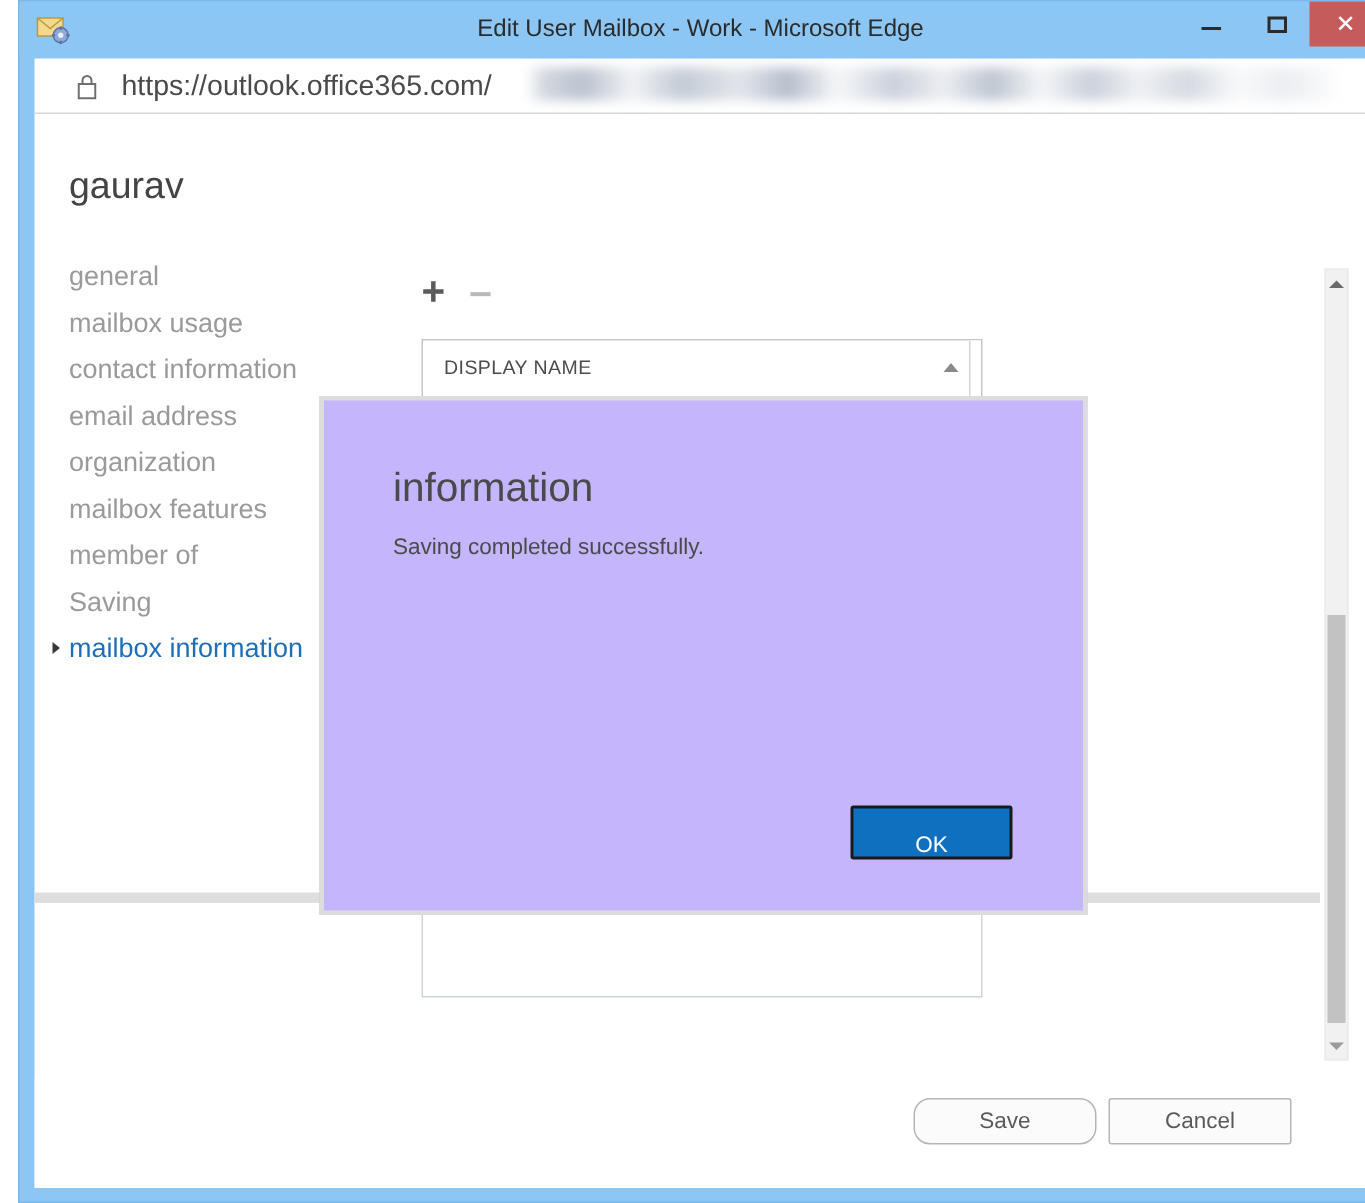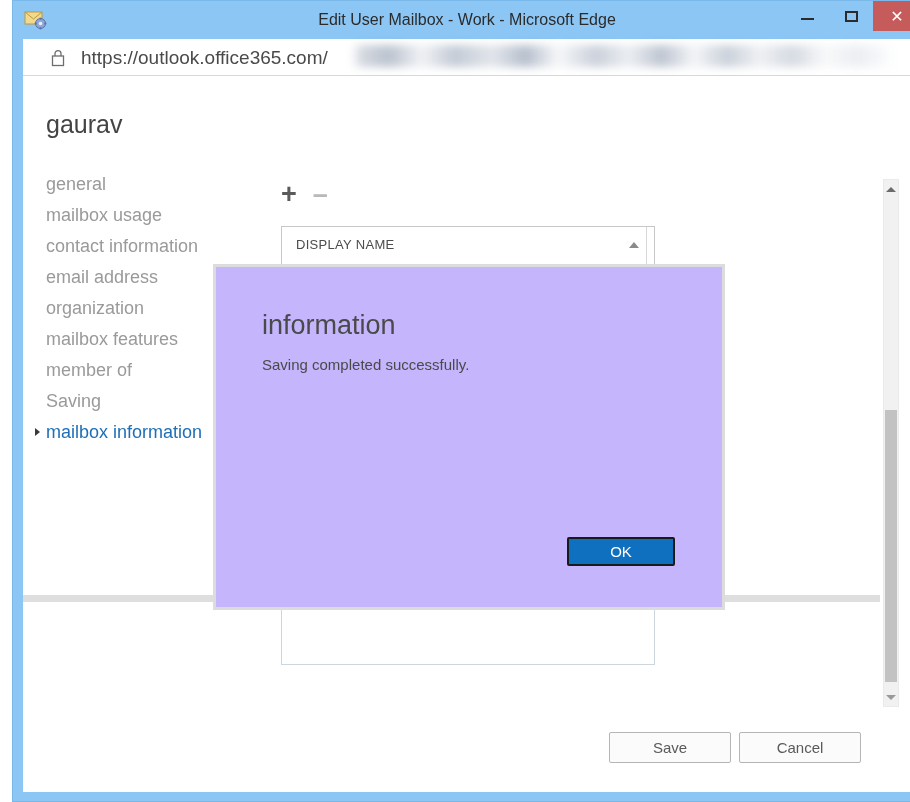--- a/index.html
+++ b/index.html
@@ -313,21 +313,21 @@
     height: 31px;
     background: #fbfbfb;
     border: 1px solid #b5b5b5;
     border-radius: 2px;
     font-size: 15px;
     color: #5a5a5a;
     font-family: "Liberation Sans", sans-serif;
     box-sizing: border-box;
     padding: 0;
   }
-  .btn-save { left: 586px; }
+  .btn-save { left: 586px; border-radius: 11px; }
   .btn-cancel { left: 716px; }
 
   
   .dialog {
     position: absolute;
     left: 190px; top: 188px;
     width: 512px;
     height: 346px;
     background: #c4b5fd;
     border: 3px solid #dcdcdc;
@@ -354,21 +354,21 @@
     left: 351px; top: 270px;
     width: 108px;
     height: 29px;
     background: #0f70c0;
     color: #ffffff;
     font-size: 15px;
     border: 2px solid #1a1a1a;
     border-radius: 2px;
     font-family: "Liberation Sans", sans-serif;
     box-sizing: border-box;
-    padding: 4px;
+    padding: 16px;
   }
 </style>
 </head>
 <body>
 
 <div class="window">
 
   <div class="titlebar">
 
     <span class="title-icon">

